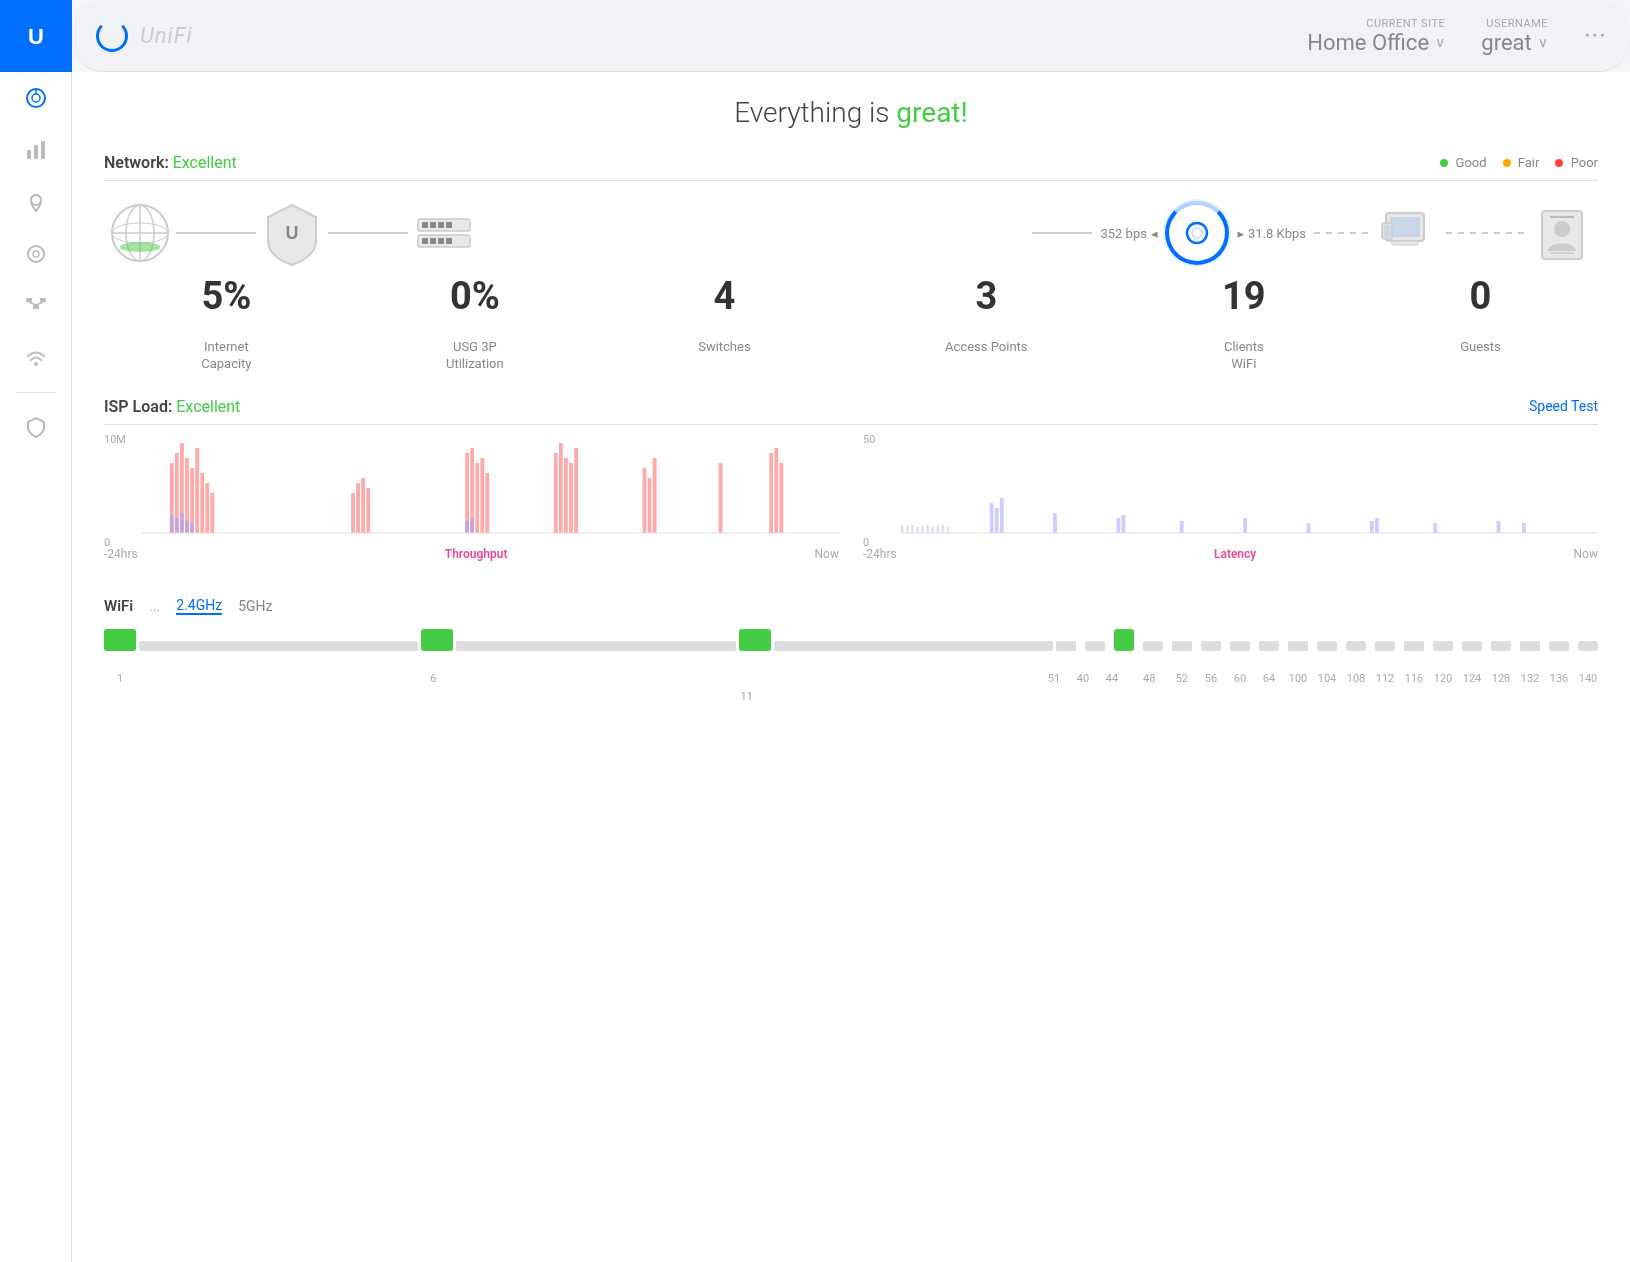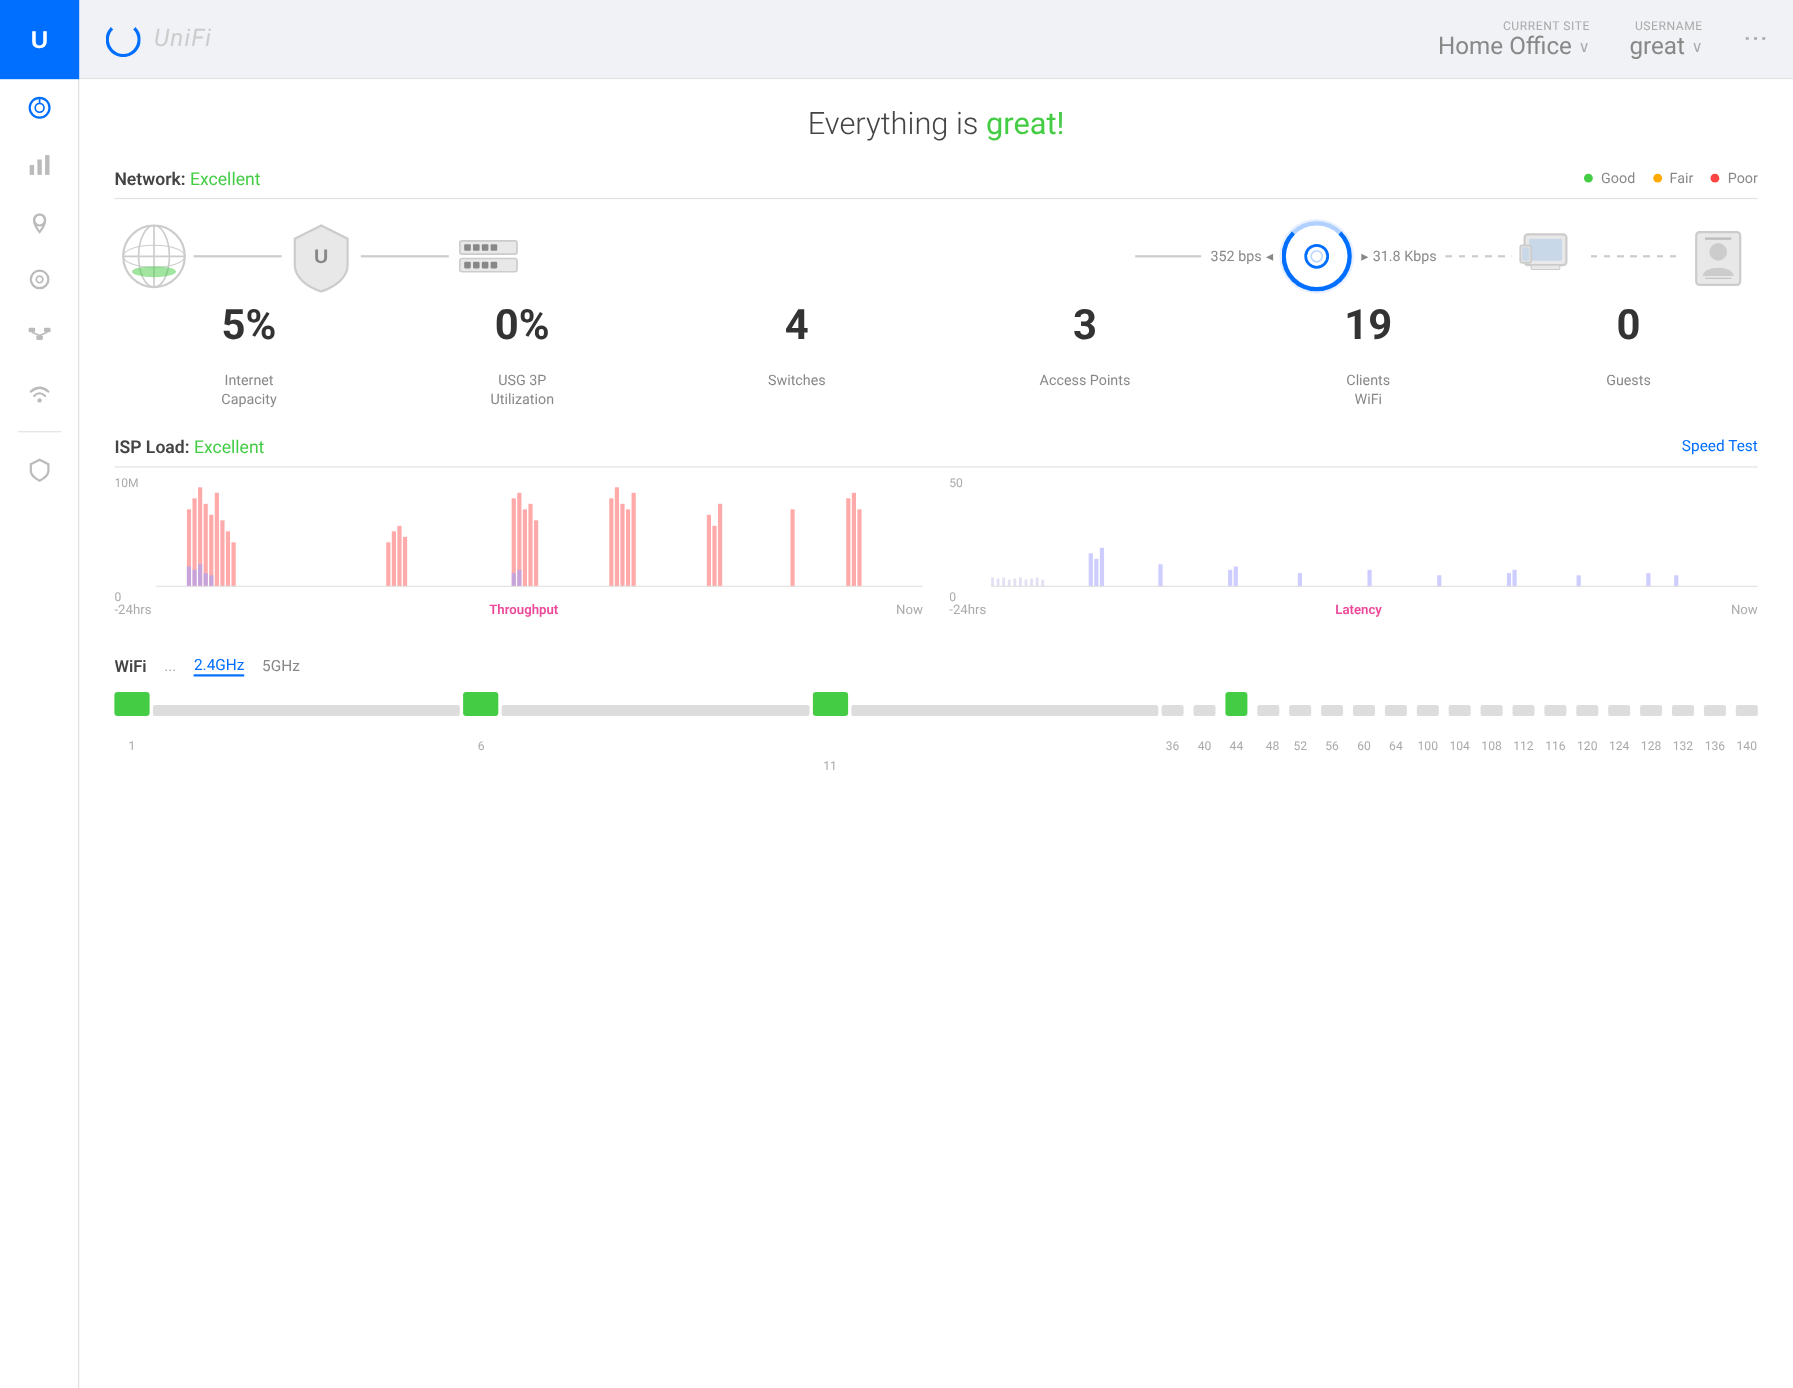--- a/index.html
+++ b/index.html
@@ -58,20 +58,21 @@
 
     
     .topnav {
       height: 72px;
       background: #f0f2f5;
       border-bottom: 1px solid #e0e0e0;
       display: flex;
       align-items: center;
       padding: 0 24px;
       flex-shrink: 0;
+      border-radius: 31px;
     }
     .topnav-logo-area {
       display: flex;
       align-items: center;
       gap: 12px;
     }
     .topnav-spinner {
       width: 32px;
       height: 32px;
       border-radius: 50%;
@@ -740,27 +741,27 @@
           <div style="width:20px;height:10px;background:#ddd;border-radius:2px;"></div>
         </div>
 
         <div style="display:flex;align-items:center;gap:3px;font-size:11px;color:#aaa;">
           <div style="width:32px;text-align:center;">1</div>
           <div style="flex:1;"></div>
           <div style="width:32px;text-align:center;">6</div>
           <div style="flex:1;"></div>
           <div style="width:32px;text-align:center;margin-top:35px;">11</div>
           <div style="flex:1;"></div>
-          <div style="width:20px;text-align:center;">36</div>
+          <div style="width:20px;text-align:center;">51</div>
           <div style="width:3px;"></div>
           <div style="width:20px;text-align:center;">40</div>
           <div style="width:3px;"></div>
           <div style="width:20px;text-align:center;">44</div>
           <div style="width:3px;"></div>
-          <div style="width:20px;text-align:right;">48</div>
+          <div style="width:20px;text-align:left;margin-left:12px;">48</div>
           <div style="width:3px;"></div>
           <div style="width:20px;text-align:center;">52</div>
           <div style="width:3px;"></div>
           <div style="width:20px;text-align:center;">56</div>
           <div style="width:3px;"></div>
           <div style="width:20px;text-align:center;">60</div>
           <div style="width:3px;"></div>
           <div style="width:20px;text-align:center;">64</div>
           <div style="width:3px;"></div>
           <div style="width:20px;text-align:center;">100</div>

